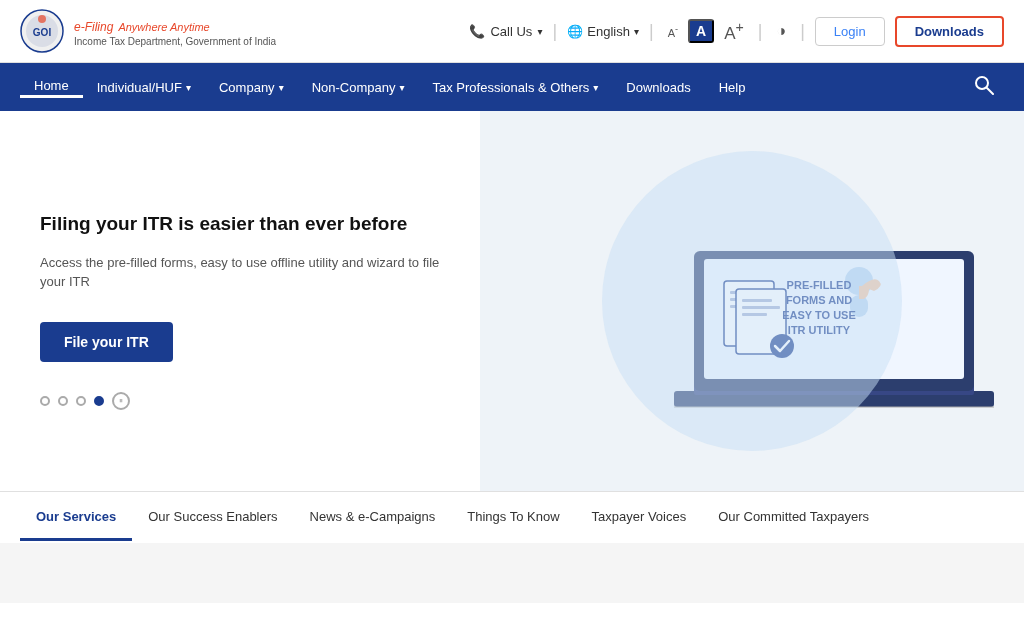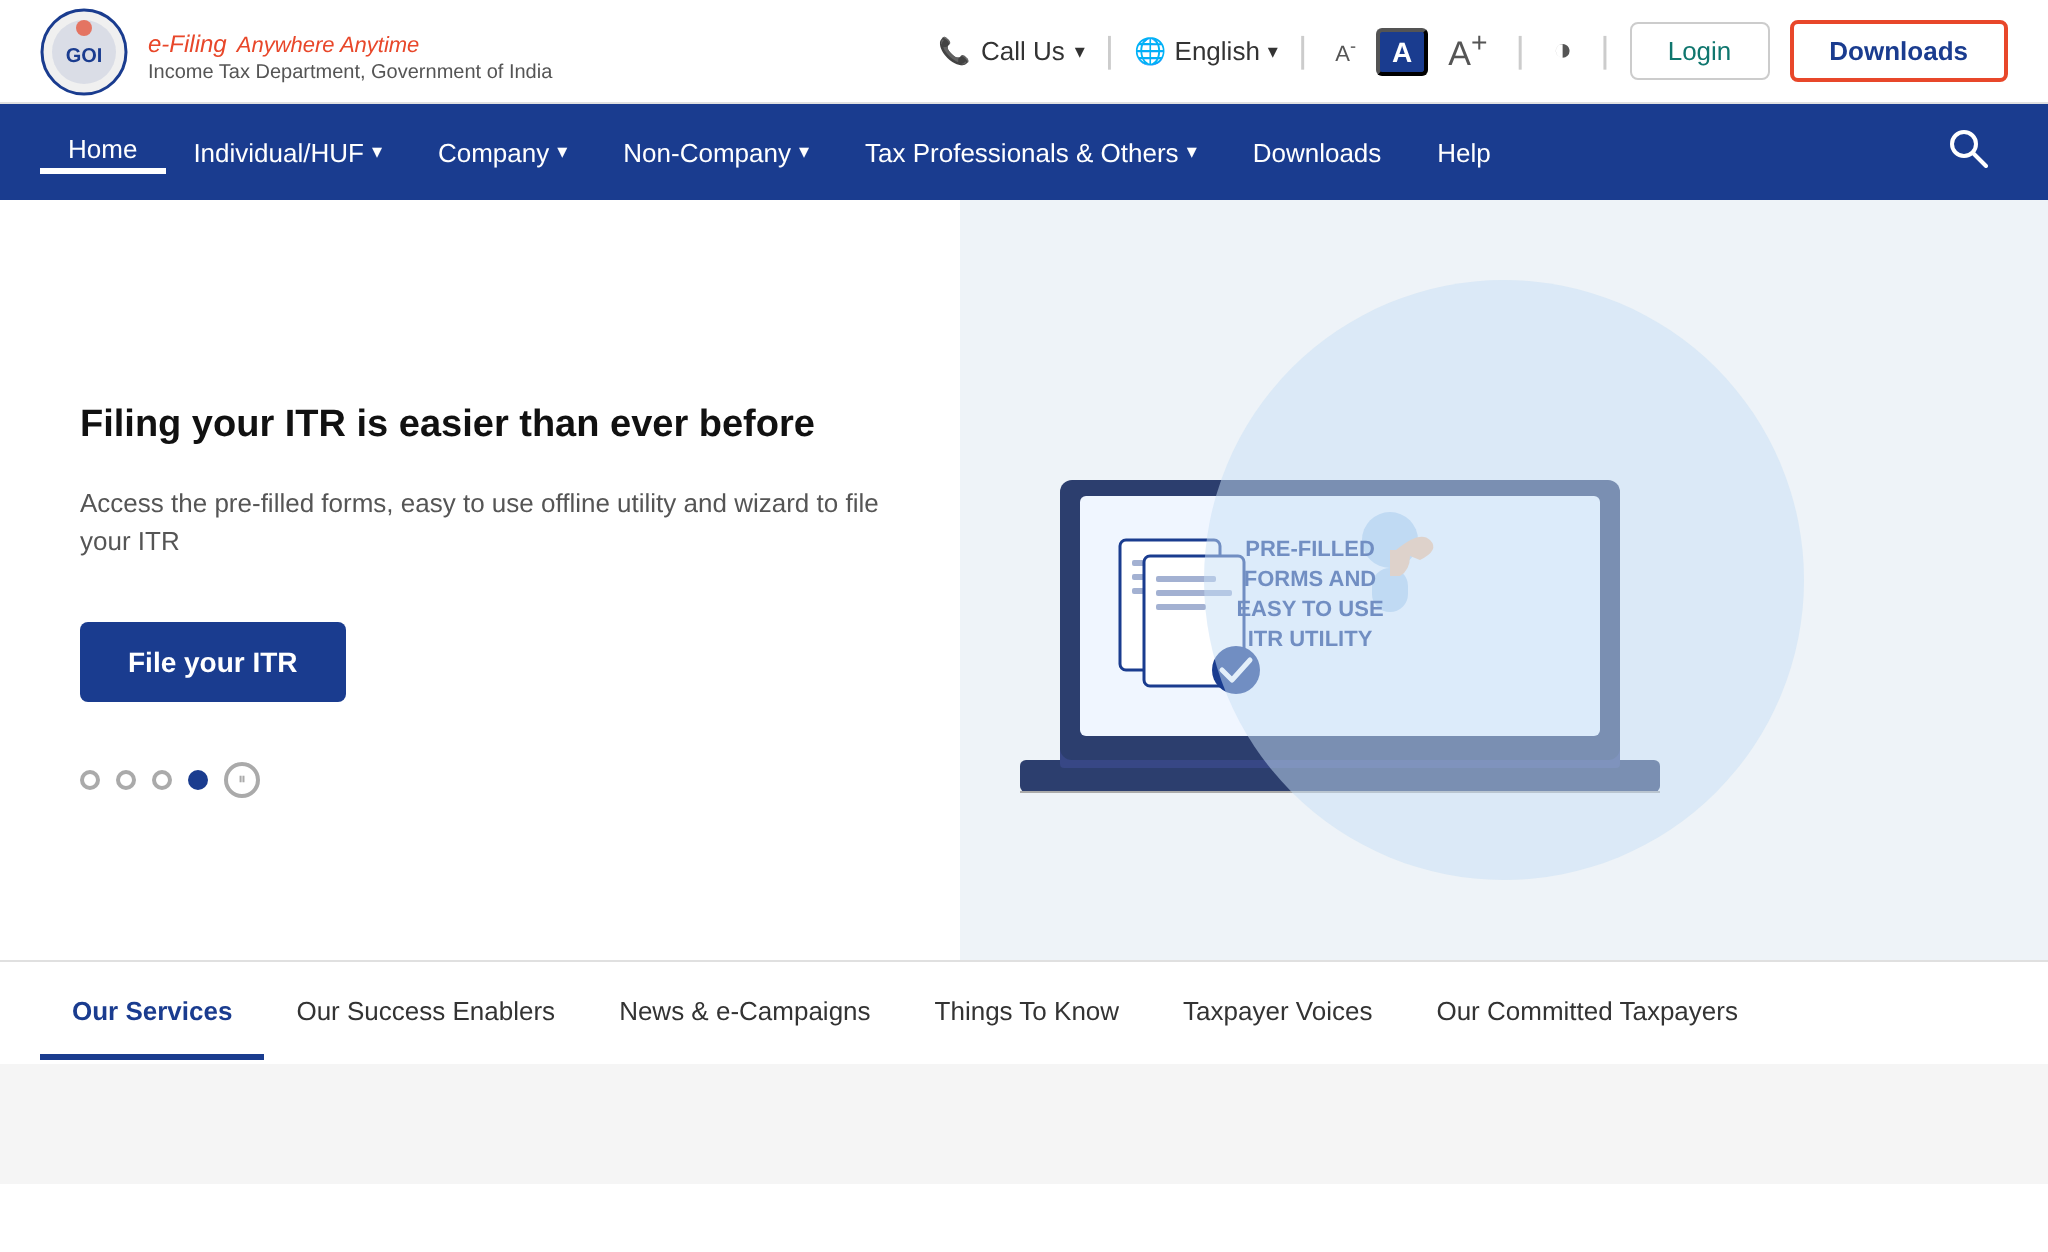--- a/index.html
+++ b/index.html
@@ -5,21 +5,21 @@
     * { margin: 0; padding: 0; box-sizing: border-box; }
     body { font-family: Arial, sans-serif; background: #fff; width: 1024px; overflow-x: hidden; }
 
     
     .top-bar {
       display: flex;
       align-items: center;
       justify-content: space-between;
       padding: 6px 20px;
       border-bottom: 1px solid #e0e0e0;
-      height: 52px;
+      height: 63px;
     }
     .logo-section {
       display: flex;
       align-items: center;
       gap: 10px;
     }
     .logo-emblem {
       width: 44px;
       height: 44px;
     }
@@ -93,21 +93,21 @@
       border: none;
       cursor: pointer;
       font-size: 16px;
       color: #555;
       padding: 2px 4px;
     }
     .login-btn {
       padding: 6px 18px;
       border: 1px solid #ccc;
       background: white;
-      color: #0f766e;
+      color: #3b82f6;
       font-size: 13px;
       cursor: pointer;
       border-radius: 4px;
     }
     .register-btn {
       padding: 6px 18px;
       border: 2px solid #e8472a;
       background: white;
       color: #1a3c8f;
       font-size: 13px;
@@ -218,21 +218,21 @@
       justify-content: center;
       cursor: pointer;
     }
 
     
     .hero-right {
       flex: 1;
       background: #eef3f8;
       display: flex;
       align-items: center;
-      justify-content: flex-start;
+      justify-content: flex-end;
       position: relative;
       overflow: hidden;
     }
     .hero-bg-circle {
       position: absolute;
       width: 300px;
       height: 300px;
       border-radius: 50%;
       background: #c8dff5;
       top: 50%;

